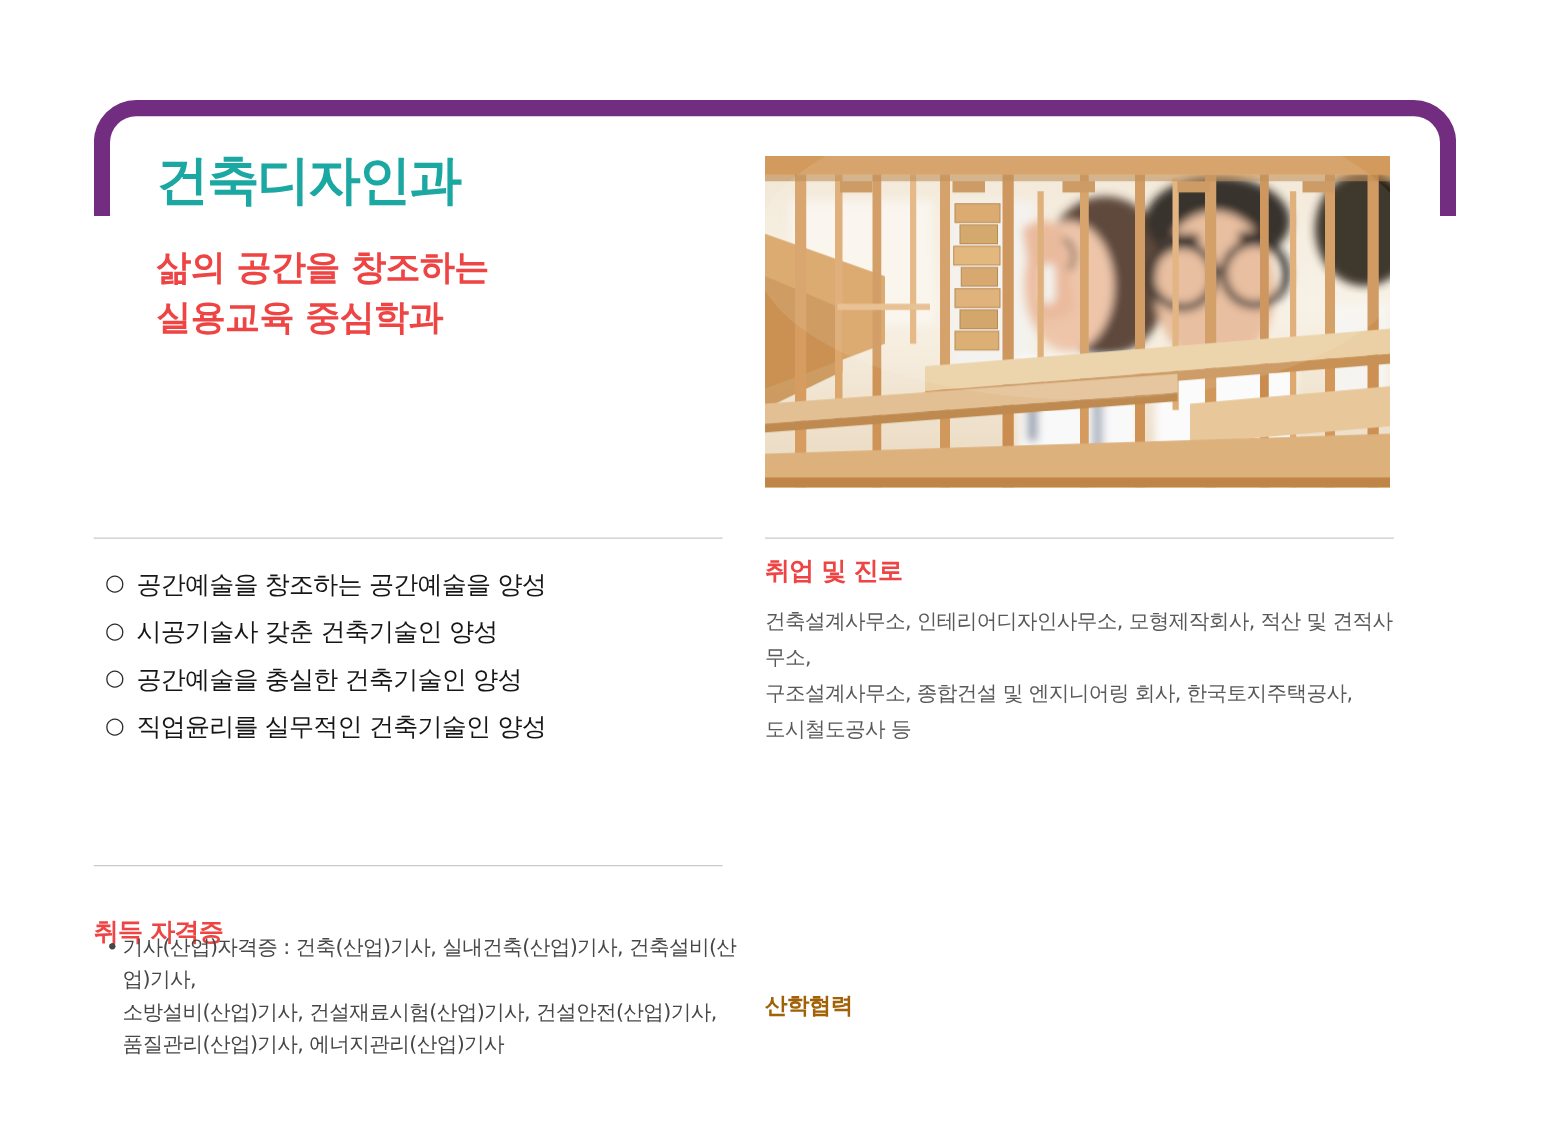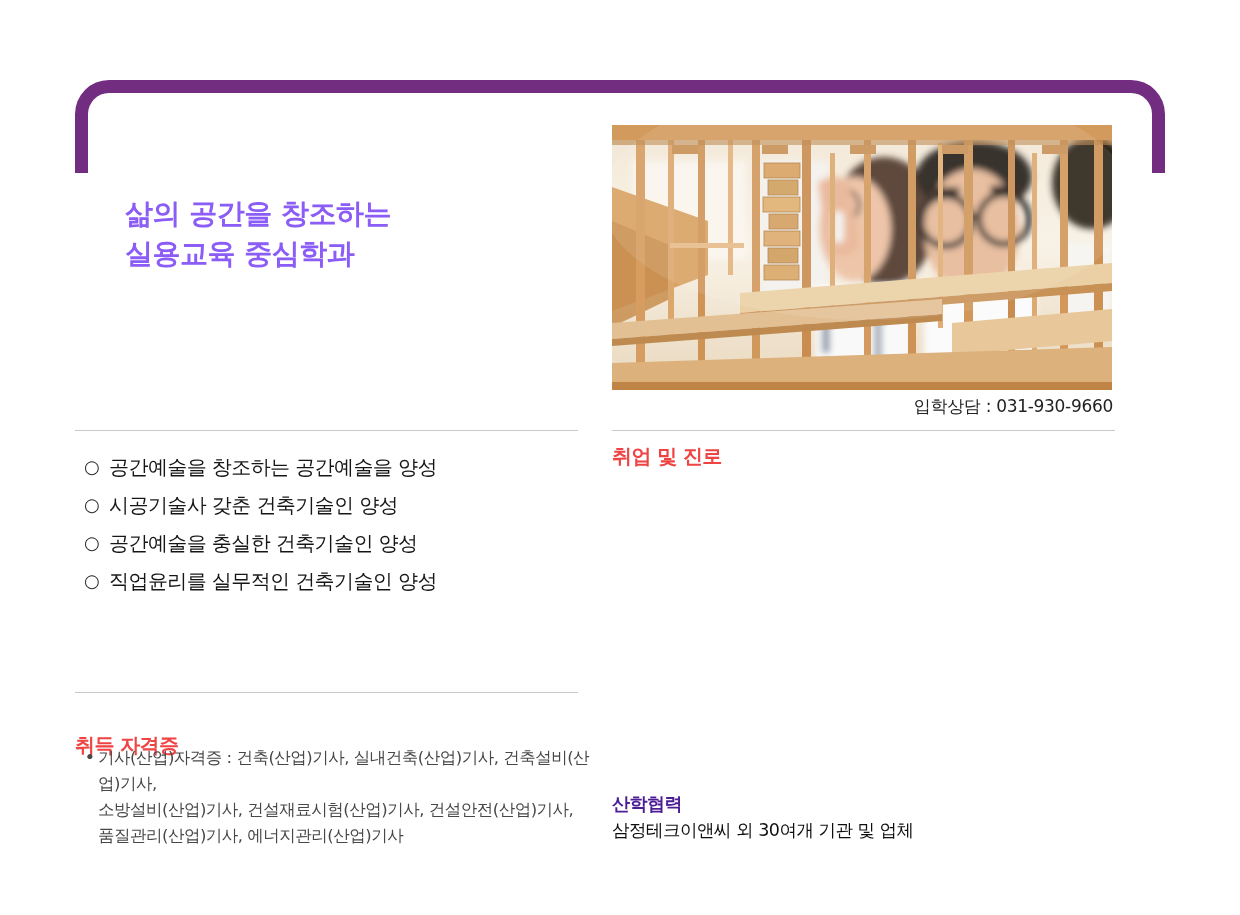--- a/index.html
+++ b/index.html
@@ -13,21 +13,21 @@
     position:absolute; left:75px; top:80px; width:1090px; height:93px;
     border:13px solid #722c80; border-bottom:none;
     border-radius:34px 34px 0 0;
   }
   .dept-title {
     position:absolute; left:125px; top:116px; font-size:42px; font-weight:800;
     color:#1ba7a2; letter-spacing:-1.5px;
   }
   .dept-subtitle {
     position:absolute; left:125px; top:194px; font-size:28px; font-weight:700;
-    color:#8b5cf6; line-height:40px; white-space:pre-line; letter-spacing:-0.5px;
+    color:#ef4444; line-height:40px; white-space:pre-line; letter-spacing:-0.5px;
   }
   .photo {
     position:absolute; left:612px; top:125px; width:500px; height:265px;
     overflow:hidden; background:#f2e7d7;
   }
   .photo svg { display:block; width:100%; height:100%; }
   .photo-caption {
     position:absolute; left:612px; top:395px; width:501px; text-align:right;
     font-size:17px; color:#222; letter-spacing:-0.3px;
   }
@@ -50,31 +50,32 @@
     position:absolute; left:612px; top:482px; width:508px; font-size:16.5px;
     color:#595959; line-height:29px; white-space:pre-line; letter-spacing:-0.5px;
   }
   .certs-list { position:absolute; left:85px; top:745px; width:515px; list-style:none; }
   .certs-list li { position:relative; padding-left:13px; font-size:16.5px;
     color:#474747; line-height:26px; letter-spacing:-0.5px; }
   .certs-list .dot { position:absolute; left:0; top:0; color:#474747; }
   .certs-list .cert-text { white-space:pre-line; }
 
   .partnership-heading { position:absolute; left:612px; top:792px; font-size:18px;
-    font-weight:700; color:#4c1d95; letter-spacing:-0.5px; }
+    font-weight:700; color:#a16207; letter-spacing:-0.5px; }
   .partnership-body { position:absolute; left:612px; top:818px; font-size:17.5px;
     color:#0e0e0e; letter-spacing:-0.5px; }
 </style>
 </head>
 <body>
 
 <div class="page">
 
   <div class="frame"></div>
 
+  <h1 class="dept-title">건축디자인과</h1>
   <div class="dept-subtitle">삶의 공간을 창조하는
 실용교육 중심학과</div>
 
   <div class="photo">
     <svg viewBox="0 0 500 265" preserveAspectRatio="none">
       <defs>
         <linearGradient id="bgG" x1="0" y1="0" x2="0" y2="1">
           <stop offset="0" stop-color="#f1e6d4"></stop>
           <stop offset="0.45" stop-color="#f8f1e4"></stop>
           <stop offset="1" stop-color="#e9d8be"></stop>
@@ -158,21 +159,20 @@
         <rect x="58" y="118" width="74" height="5" fill="#e6bc8a"></rect>
 
         <polygon points="0,238 500,222 500,265 0,265" fill="#dcb17c"></polygon>
         <rect x="0" y="257" width="500" height="8" fill="#c08546"></rect>
 
         <ellipse cx="255" cy="75" rx="265" ry="120" fill="#ffffff" opacity="0.10"></ellipse>
       </g>
     </svg>
   </div>
 
-  <div class="photo-caption">입학상담 : 031-930-9660</div>
 
   <div class="divider div-left-1"></div>
   <div class="divider div-right-1"></div>
   <div class="divider div-left-2"></div>
 
   <ul class="goals">
     <li>
       <span class="ring">○</span>
       <span>공간예술을 창조하는 공간예술을 양성</span>
     </li>
@@ -184,30 +184,32 @@
       <span class="ring">○</span>
       <span>공간예술을 충실한 건축기술인 양성</span>
     </li>
     <li>
       <span class="ring">○</span>
       <span>직업윤리를 실무적인 건축기술인 양성</span>
     </li>
   </ul>
 
   <h2 class="section-heading jobs-heading">취업 및 진로</h2>
+  <div class="jobs-body">건축설계사무소, 인테리어디자인사무소, 모형제작회사, 적산 및 견적사무소,
+구조설계사무소, 종합건설 및 엔지니어링 회사, 한국토지주택공사,
+도시철도공사 등</div>
 
   <h2 class="section-heading certs-heading">취득 자격증</h2>
   <ul class="certs-list">
     <li>
       <span class="dot">•</span>
     </li>
     <li>
       <span class="dot">•</span>
       <span class="cert-text">기사(산업)자격증 : 건축(산업)기사, 실내건축(산업)기사, 건축설비(산업)기사,
 소방설비(산업)기사, 건설재료시험(산업)기사, 건설안전(산업)기사,
 품질관리(산업)기사, 에너지관리(산업)기사</span>
     </li>
   </ul>
 
   <div class="partnership-heading">산학협력</div>
-  <div class="partnership-body">삼정테크이앤씨 외 30여개 기관 및 업체</div>
 
 </div>
 
 </body></html>

